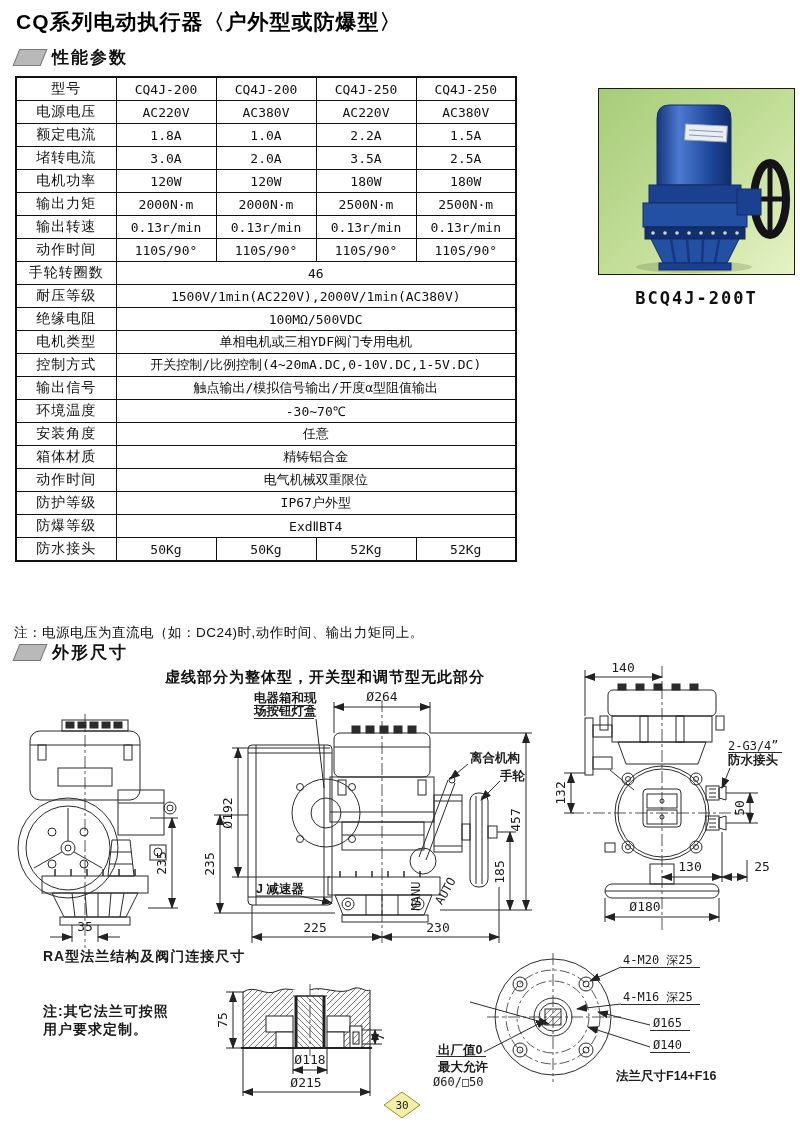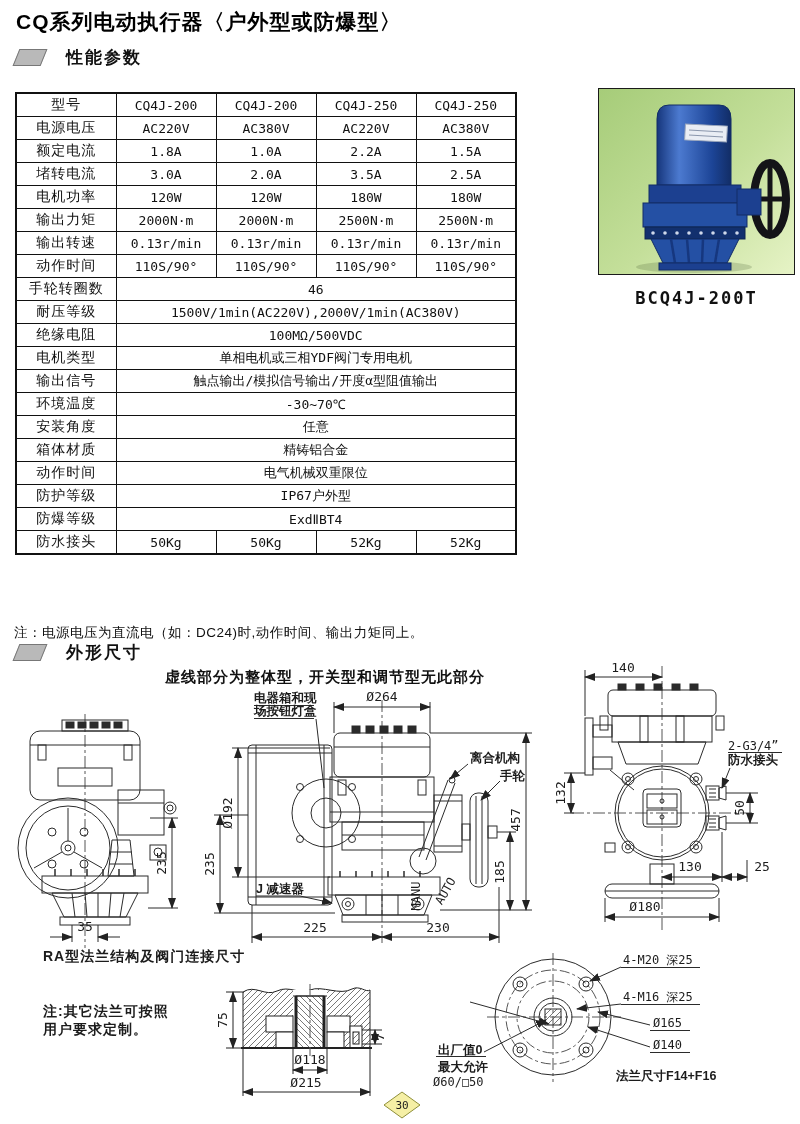--- a/index.html
+++ b/index.html
@@ -5,27 +5,27 @@
   html,body{margin:0;padding:0;}
   body{
     width:800px;height:1124px;position:relative;background:#ffffff;
     font-family:"Liberation Sans","DejaVu Sans",sans-serif;color:#111;
     overflow:hidden;
   }
   .abs{position:absolute;}
   
   #title{left:16px;top:8px;font-size:21px;font-weight:bold;letter-spacing:1px;color:#000;}
   
-  .sec{display:flex;align-items:center;gap:22px;z-index:3;}
+  .sec{display:flex;align-items:center;gap:8px;z-index:3;}
   .sec .para{display:inline-block;width:26px;height:15px;background:#b9b9b9;border:1px solid #777;transform:skewX(-22deg);}
   .sec .sec-label{font-size:17px;font-weight:bold;letter-spacing:2px;}
   #sec1{left:16px;top:46px;}
   #sec2{left:16px;top:641px;align-items:center;}
   
-  #spec-table{left:15px;top:92px;border-collapse:collapse;table-layout:fixed;width:500px;}
+  #spec-table{left:15px;top:76px;border-collapse:collapse;table-layout:fixed;width:500px;}
   #spec-table td{border:1px solid #111;text-align:center;height:22px;padding:0 2px;white-space:nowrap;overflow:hidden;}
   #spec-table{border:2px solid #111;}
   #spec-table td.lbl{font-size:14px;letter-spacing:1px;}
   #spec-table td.val{font-family:"DejaVu Sans Mono","Liberation Mono",monospace;font-size:13px;margin-top:32px;}
   
   #table-note{left:14px;top:624px;font-size:13.5px;letter-spacing:0.5px;z-index:2;}
   
   #photo-frame{left:598px;top:88px;width:197px;height:187px;border:1px solid #1a1a1a;box-sizing:border-box;}
   #photo-caption{left:598px;top:288px;width:197px;text-align:center;
     font-family:"DejaVu Sans Mono","Liberation Mono",monospace;font-size:17px;font-weight:bold;letter-spacing:2px;}
@@ -125,20 +125,24 @@
       </tr>
       <tr>
         <td class="lbl">绝缘电阻</td>
         <td colspan="4" class="val">100MΩ/500VDC</td>
       </tr>
       <tr>
         <td class="lbl">电机类型</td>
         <td colspan="4" class="val">单相电机或三相YDF阀门专用电机</td>
       </tr>
       <tr>
+        <td class="lbl">控制方式</td>
+        <td colspan="4" class="val">开关控制/比例控制(4~20mA.DC,0-10V.DC,1-5V.DC)</td>
+      </tr>
+      <tr>
         <td class="lbl">输出信号</td>
         <td colspan="4" class="val">触点输出/模拟信号输出/开度α型阻值输出</td>
       </tr>
       <tr>
         <td class="lbl">环境温度</td>
         <td colspan="4" class="val">-30~70℃</td>
       </tr>
       <tr>
         <td class="lbl">安装角度</td>
         <td colspan="4" class="val">任意</td>

